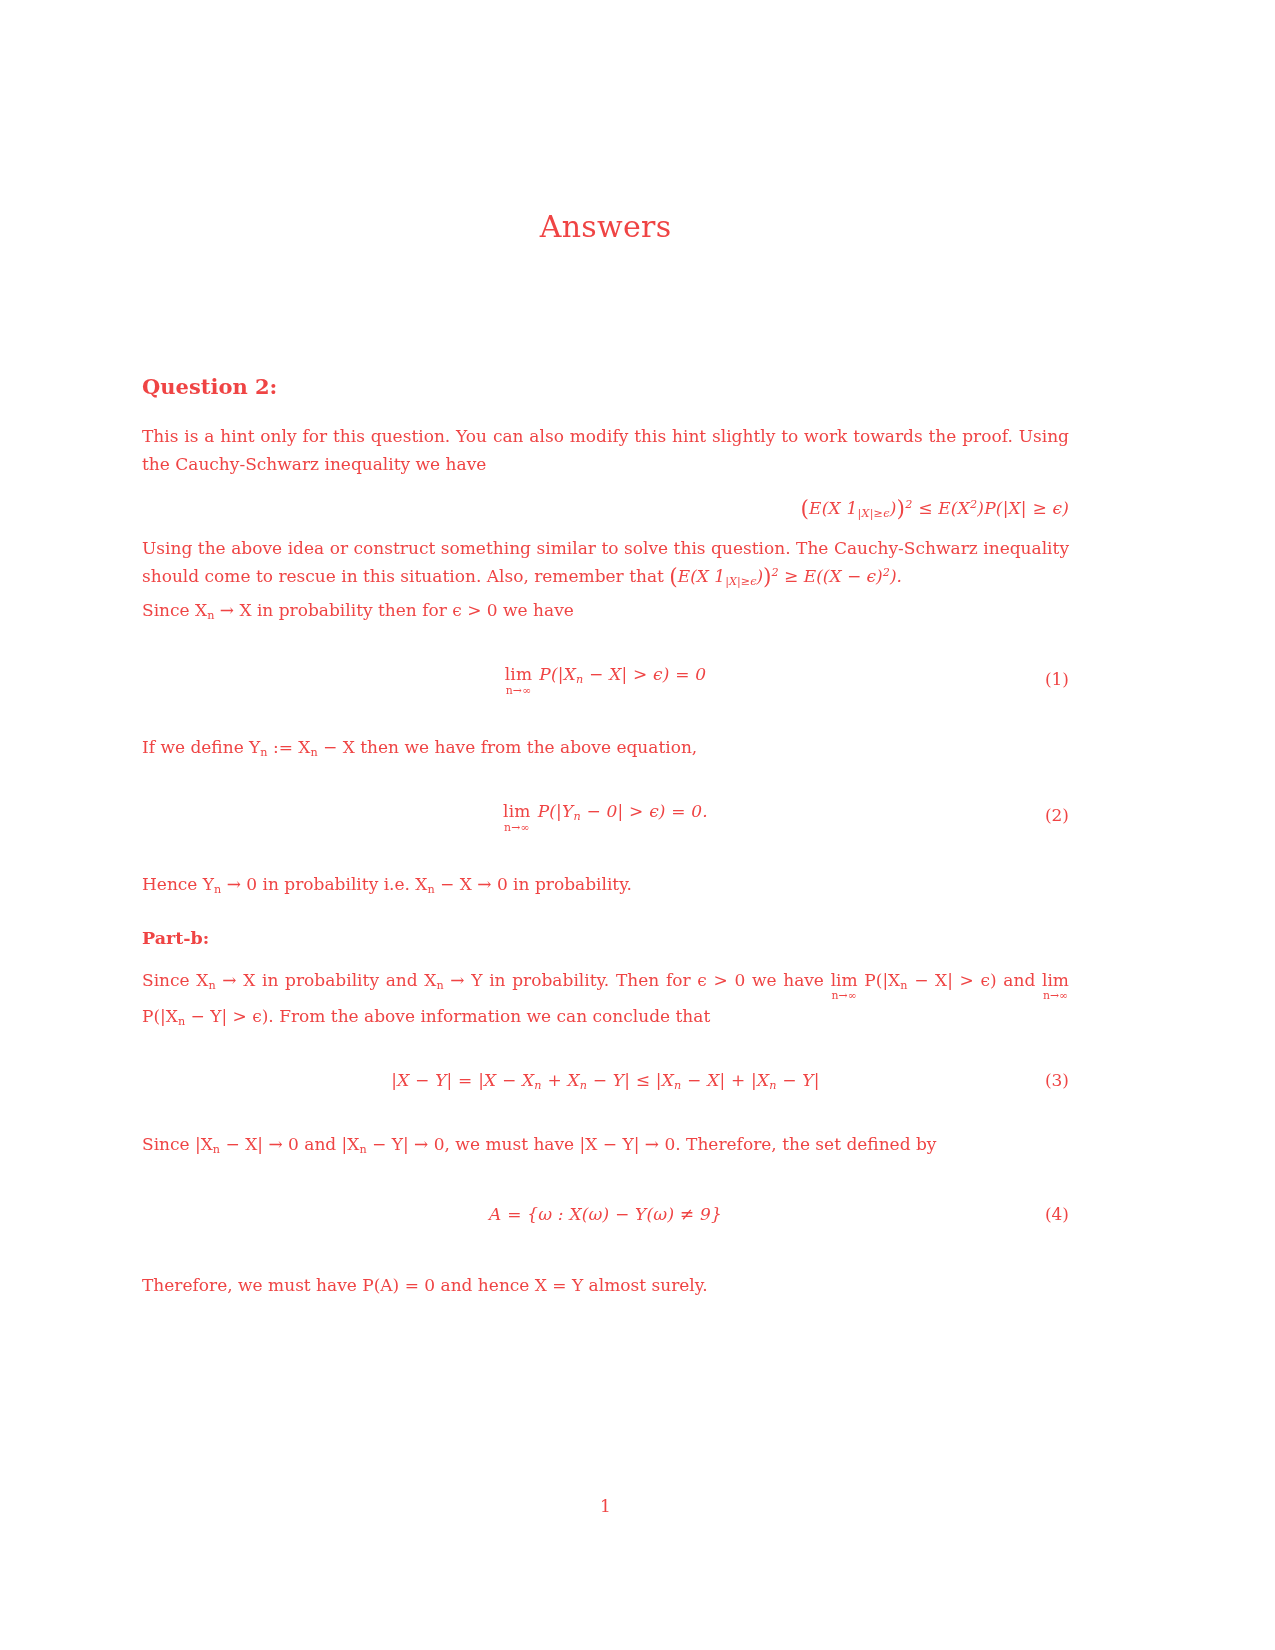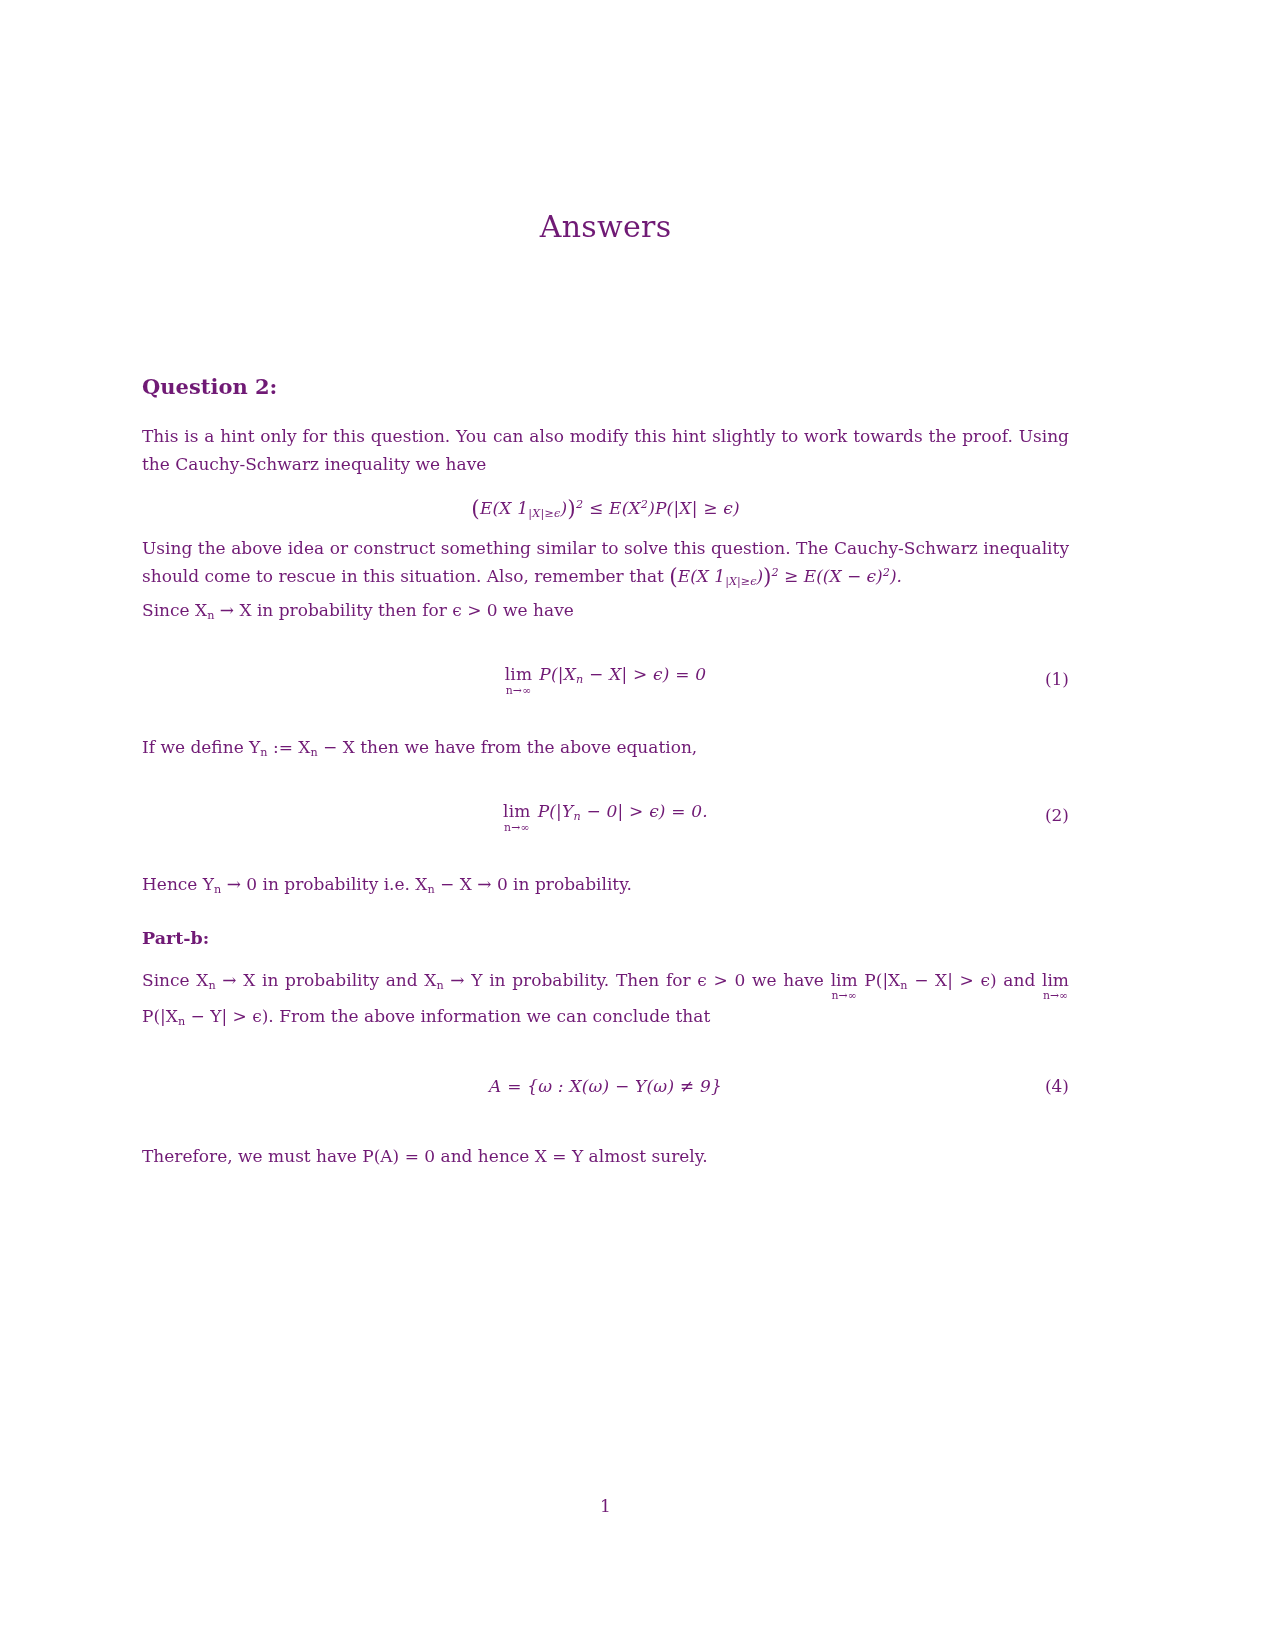--- a/index.html
+++ b/index.html
@@ -4,21 +4,21 @@
 <title>Answers</title>
 <style>
   html, body { margin: 0; padding: 0; background: #ffffff; }
   .page {
     position: relative;
     width: 1275px;
     height: 1650px;
     box-sizing: border-box;
     padding: 148px 206px 0 142px;
     background: #ffffff;
-    color: #701a75;
+    color: #ef4444;
     font-family: "DejaVu Serif", "Liberation Serif", serif;
     font-size: 17px;
     line-height: 1.65;
     overflow: hidden;
   }
   .title {
     font-size: 30px;
     font-weight: 400;
     text-align: center;
     margin: 54px 0 118px 0;
@@ -39,21 +39,21 @@
     text-align: justify;
     margin: 0 0 6px 0;
   }
   .equation {
     position: relative;
     display: flex;
     justify-content: center;
     align-items: center;
     margin: 36px 0;
   }
-  .equation.unnumbered { margin: 16px 0 12px 0; }
+  .equation.unnumbered { margin: 16px 0 12px 0; justify-content: flex-end; }
   .eq-body {
     font-style: italic;
     white-space: nowrap;
     letter-spacing: 0.2px;
   }
   .eq-number {
     position: absolute;
     right: 0;
     top: 50%;
     transform: translateY(-50%);
@@ -131,21 +131,26 @@
     <h3 class="partheading">Part-b:</h3>
 
     <p class="para"><span>Since X</span><sub>n</sub><span> → X in probability and X</span><sub>n</sub><span> → Y in probability. Then for ϵ &gt; 0 we have </span><span class="limstack">
           <span class="limtop">lim</span>
           <span class="limbot">n→∞</span>
         </span><span> P(|X</span><sub>n</sub><span> − X| &gt; ϵ) and </span><span class="limstack">
           <span class="limtop">lim</span>
           <span class="limbot">n→∞</span>
         </span><span> P(|X</span><sub>n</sub><span> − Y| &gt; ϵ). From the above information we can conclude that</span></p>
 
+    <div class="equation numbered">
+      <span class="eq-body"><span>|X − Y| = |X − X</span><sub>n</sub><span> + X</span><sub>n</sub><span> − Y| ≤ |X</span><sub>n</sub><span> − X| + |X</span><sub>n</sub><span> − Y|</span></span>
+      <span class="eq-number">(3)</span>
+    </div>
 
+    <p class="para"><span>Since |X</span><sub>n</sub><span> − X| → 0 and |X</span><sub>n</sub><span> − Y| → 0, we must have |X − Y| → 0. Therefore, the set defined by</span></p>
 
     <div class="equation numbered" style="margin: 42px 0;">
       <span class="eq-body">A = {ω : X(ω) − Y(ω) ≠ 9}</span>
       <span class="eq-number">(4)</span>
     </div>
 
     <p class="para">Therefore, we must have P(A) = 0 and hence X = Y almost surely.</p>
   </section>
 
   <div class="footer">1</div>

